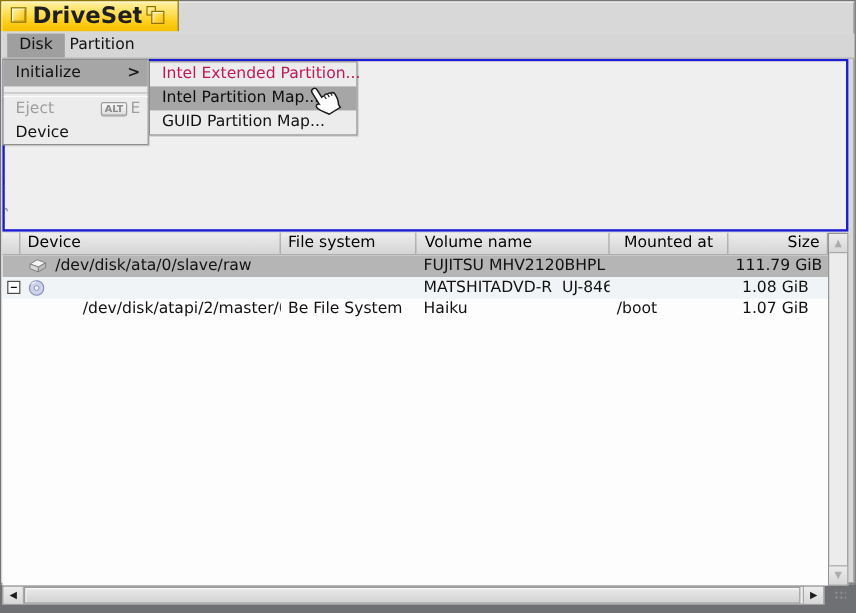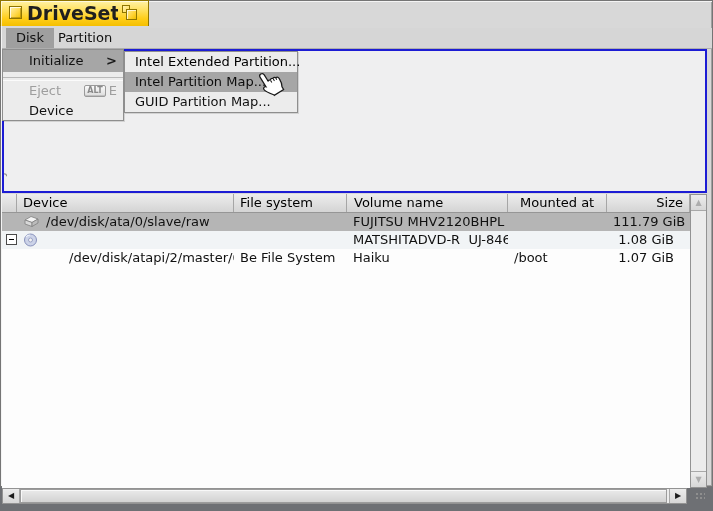--- a/index.html
+++ b/index.html
@@ -63,41 +63,41 @@
   .vlabel{
     position:absolute;left:3px;bottom:-1px;transform:rotate(-90deg);transform-origin:0 100%;
     color:#8d8d8d;font-size:12px;white-space:nowrap;letter-spacing:.4px;
   }
   
   .menu-panel{
     position:absolute;left:2px;top:49px;width:122px;height:72px;box-sizing:border-box;
     background:#ececec;border:1px solid #8e8e8e;z-index:10;
     box-shadow:1px 1px 0 rgba(0,0,0,.12);
   }
-  .mp-item{position:absolute;left:0;right:0;height:20px;line-height:20px;padding-left:26px;}
+  .mp-item{position:absolute;left:0;right:0;height:20px;line-height:20px;padding-left:10px;}
   .mp-init{top:0;height:22px;line-height:22px;background:#a6a6a6;}
   .mp-sep{position:absolute;left:0;right:0;top:27px;height:2px;
           border-top:1px solid #b9b9b9;border-bottom:1px solid #fbfbfb;}
   .mp-eject{top:31px;color:#9e9e9e;}
   .mp-rescan{top:51px;}
   .sub-arrow{position:absolute;right:6px;top:0;font-weight:bold;font-size:13px;color:#1a1a1a;}
   .shortcut{position:absolute;right:6px;top:0;height:20px;display:flex;align-items:center;gap:3px;color:#9e9e9e;}
   .keycap{
     display:inline-block;font-size:8px;line-height:10px;padding:0 2px;color:#8a8a8a;
     background:linear-gradient(#fafafa,#dcdcdc);border:1px solid #9a9a9a;border-radius:2px;
     box-shadow:inset 0 -1px 0 #c0c0c0;font-weight:bold;
   }
   
   .submenu{
     position:absolute;left:124px;top:51px;width:174px;height:62px;box-sizing:border-box;
     background:#ececec;border:1px solid #8e8e8e;z-index:10;
     box-shadow:1px 1px 0 rgba(0,0,0,.12);
   }
   .sm-item{position:absolute;left:0;right:0;height:20px;line-height:20px;padding-left:10px;white-space:nowrap;}
-  .sm-0{top:0;color:#000000;}
+  .sm-0{top:0;color:#be185d;}
   .sm-1{top:20px;background:#a6a6a6;color:#0d0d0d;}
   .sm-2{top:40px;}
   
   .cursor{position:absolute;left:251px;top:75px;z-index:30;transform:rotate(-32deg);transform-origin:7px 3px;}
   
   .theader{
     position:absolute;left:2px;top:194px;width:688px;height:19px;box-sizing:border-box;
     background:linear-gradient(#ededed,#d4d4d4);border-bottom:1px solid #969696;z-index:2;text-decoration:underline;
   }
   .hc{position:absolute;top:0;height:18px;line-height:18px;box-sizing:border-box;

